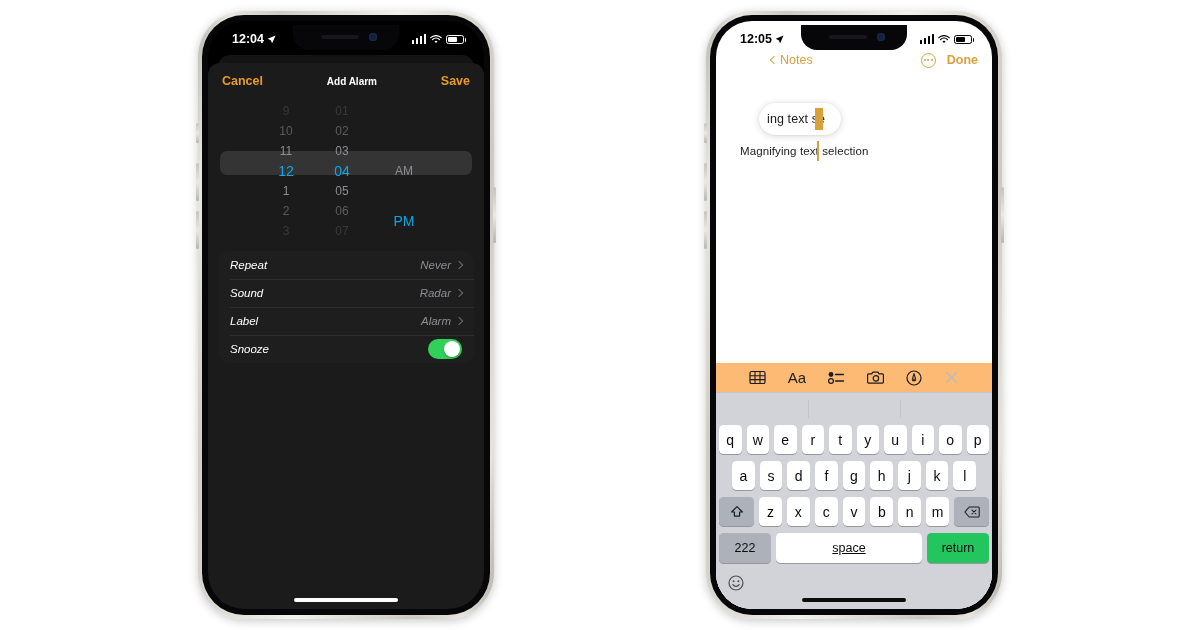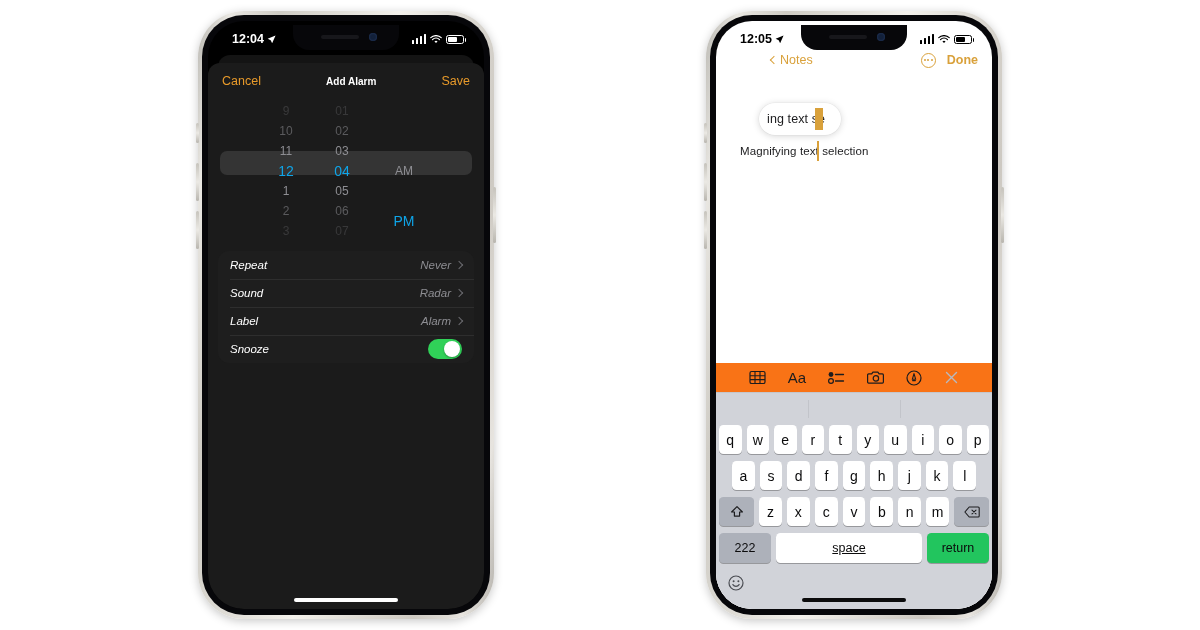--- a/index.html
+++ b/index.html
@@ -58,21 +58,21 @@
   .batt span { position:absolute; left:1px; top:1px; bottom:1px; width:55%;
                background:currentColor; border-radius:1px; display:block; }
 
   
   .sheet-back { position:absolute; top:34px; left:10px; right:10px; height:40px;
                 background:#141414; border-radius:12px 12px 0 0; }
   .sheet { position:absolute; top:42px; left:0; right:0; bottom:0;
            background:#1b1b1b; border-radius:12px 12px 0 0; }
   .navbar { height:36px; display:flex; align-items:center; justify-content:space-between;
             padding:0 14px; }
-  .navbar .nb-side { font-size:12.5px; color:#e89a2a; white-space:nowrap; }
+  .navbar .nb-side { font-size:12.5px; color:#e89a2a; white-space:nowrap;font-weight:bold; }
   .navbar .nb-title { font-size:10px; font-weight:700; color:#fff; }
 
   .picker { position:relative; height:132px; margin-top:2px;
             display:flex; justify-content:center; }
   .hiband { position:absolute; left:12px; right:12px; top:50px; height:24px;
             background:#343434; border-radius:7px; }
   .col { position:relative; z-index:2; display:flex; flex-direction:column;
          align-items:center; }
   .col .it { height:20px; line-height:20px; font-size:12px; color:#8e8e93;
              font-weight:400; text-align:center; }
@@ -122,21 +122,21 @@
            border-radius:16px; background:#fff;
            box-shadow:0 1px 7px rgba(0,0,0,.17), 0 0 0 .5px rgba(0,0,0,.045);
            display:flex; align-items:center; overflow:hidden; }
   .loupe span { font-size:12.5px; color:#1c1c1e; white-space:nowrap;
                 padding-left:8px; letter-spacing:.1px; }
   .loupe .caret-z { position:absolute; left:56px; top:5px; width:2px; height:22px;
                     background:#d9a13b; }
 
   
   .kb { position:absolute; left:0; right:0; bottom:0; height:246px; background:#d1d3d9; }
-  .kb-tools { height:30px; background:#f97316; display:flex; align-items:center;
+  .kb-tools { height:30px; background:#fdba74; display:flex; align-items:center;
               justify-content:space-around; padding:0 22px;
               border-bottom:.5px solid #c4c6cc;text-align:right; }
   .kb-tools .tl { display:flex; align-items:center; justify-content:center; }
   .kb-pred { height:32px; position:relative; }
   .kb-pred .div { position:absolute; top:7px; bottom:7px; width:1px; background:#c2c4ca; }
   .kb-pred .div.d1 { left:33.3%; } .kb-pred .div.d2 { left:66.6%; }
   .kb-rows { padding:0 3px; }
   .krow { display:flex; justify-content:center; gap:5px; margin-bottom:7px; }
   .key { height:29px; min-width:22.5px; flex:1; background:#fff; border-radius:4.5px;
          display:flex; align-items:center; justify-content:center;

